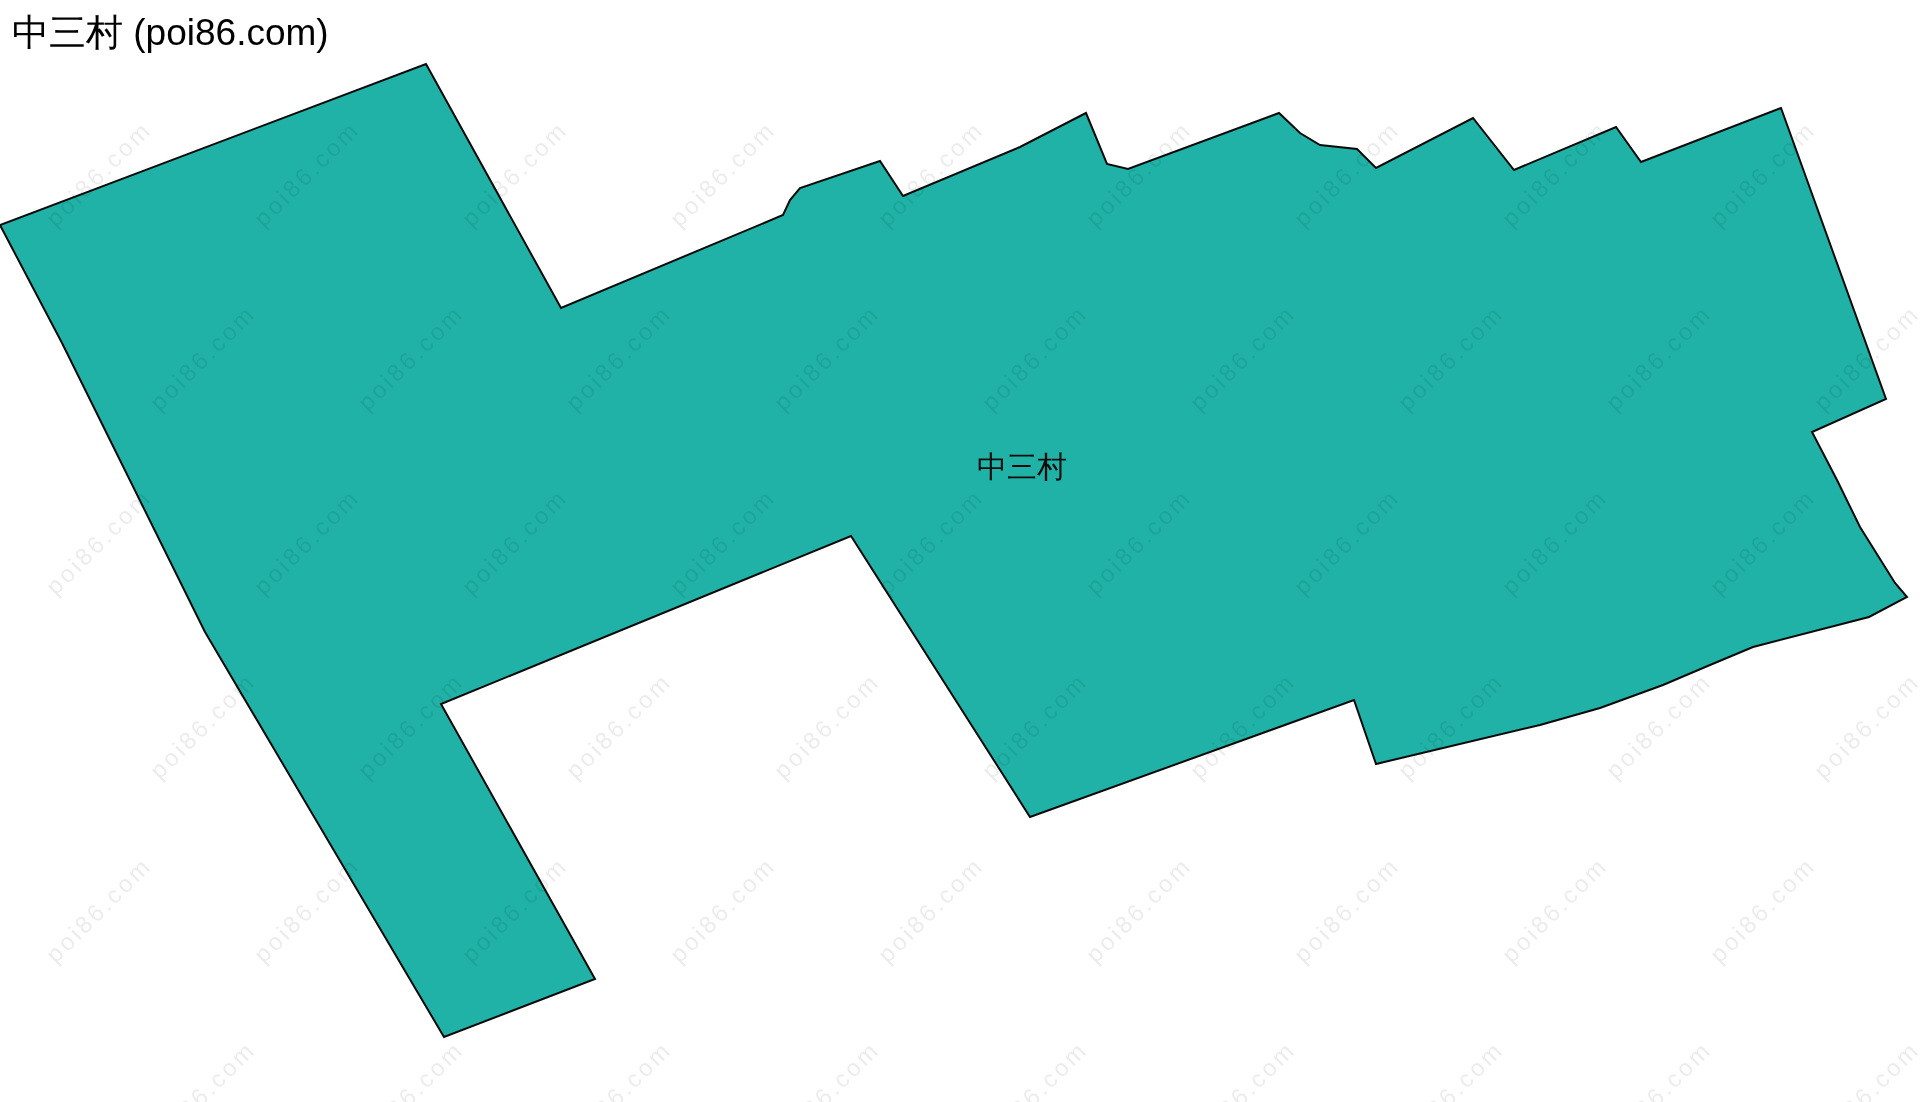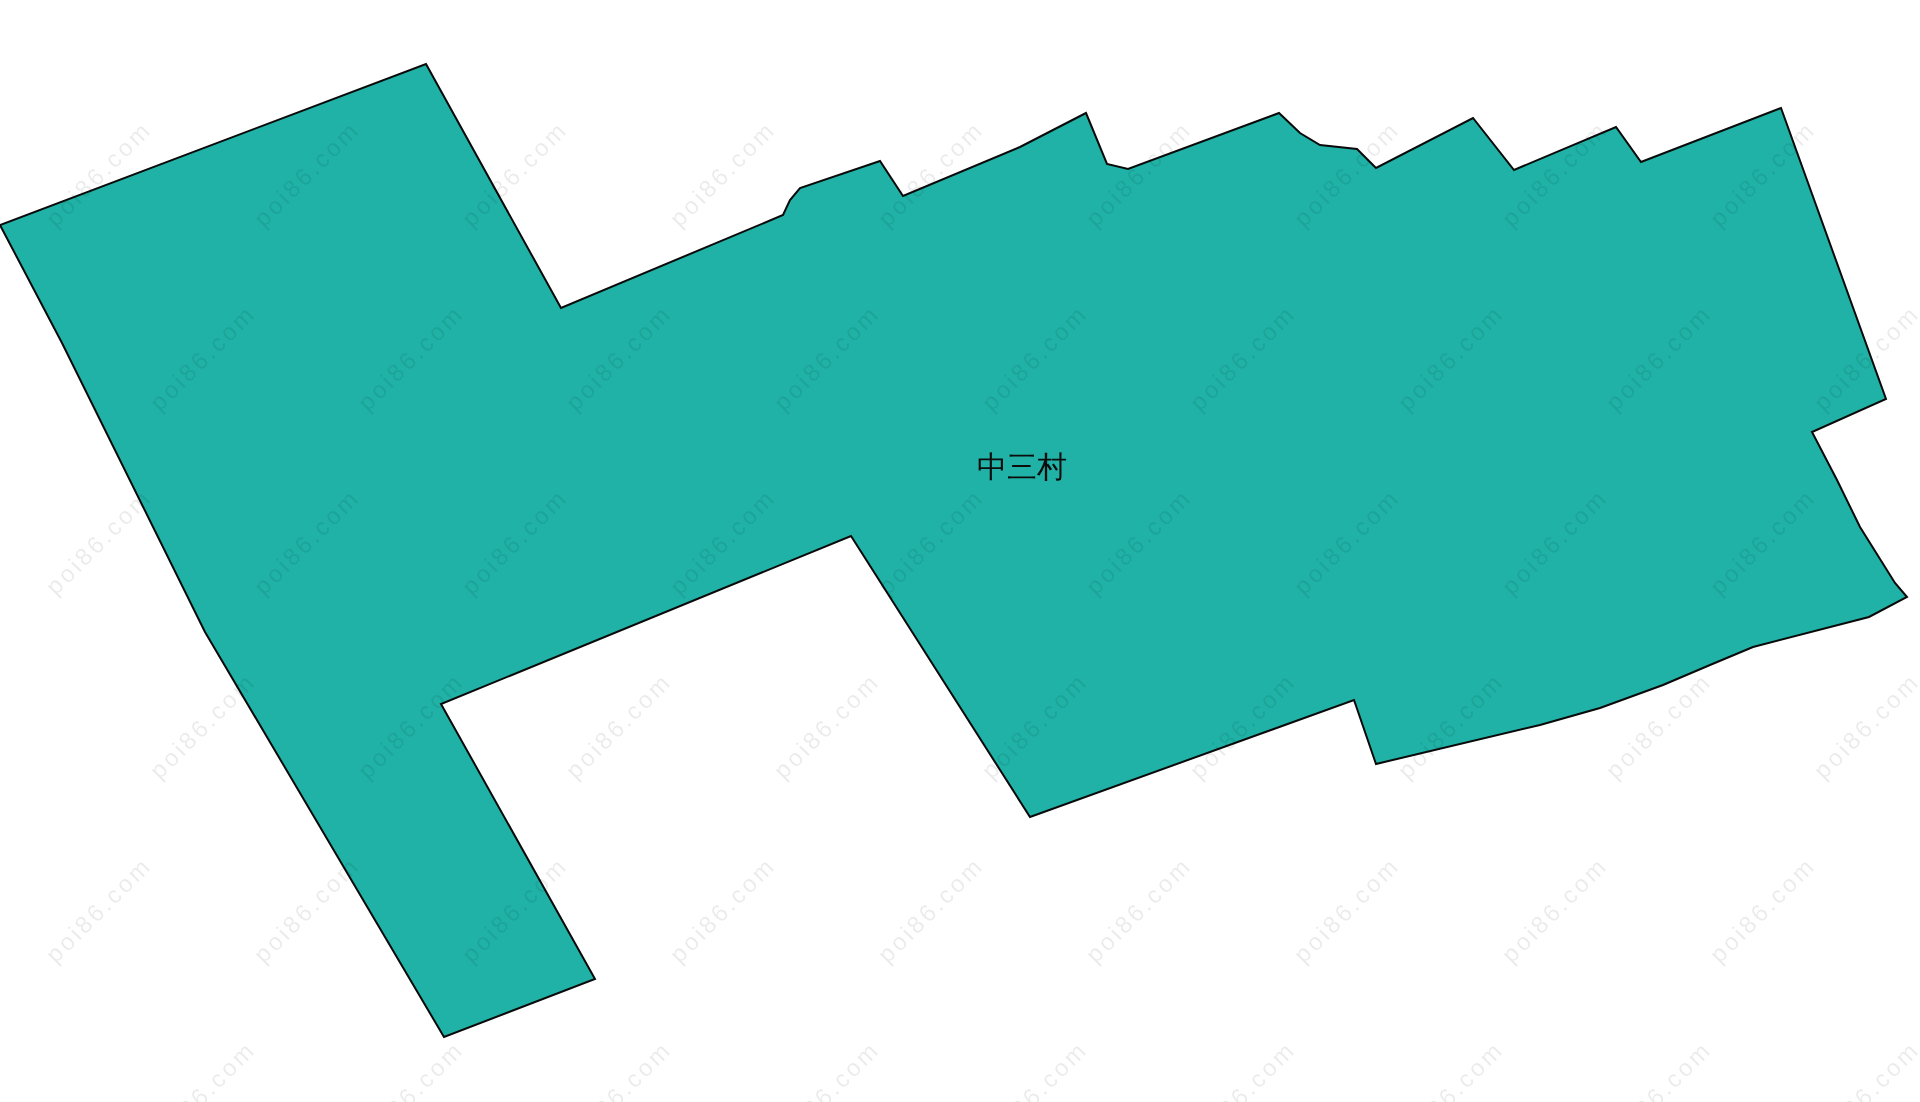--- a/index.html
+++ b/index.html
@@ -120,16 +120,17 @@
       <span class="wm" style="left: 342px; top: 1080px; color: rgba(0, 0, 0, 0.08); font-size: 24px; transform: rotate(-45deg);">poi86.com</span>
       <span class="wm" style="left: 550px; top: 1080px; color: rgba(0, 0, 0, 0.08); font-size: 24px; transform: rotate(-45deg);">poi86.com</span>
       <span class="wm" style="left: 758px; top: 1080px; color: rgba(0, 0, 0, 0.08); font-size: 24px; transform: rotate(-45deg);">poi86.com</span>
       <span class="wm" style="left: 966px; top: 1080px; color: rgba(0, 0, 0, 0.08); font-size: 24px; transform: rotate(-45deg);">poi86.com</span>
       <span class="wm" style="left: 1174px; top: 1080px; color: rgba(0, 0, 0, 0.08); font-size: 24px; transform: rotate(-45deg);">poi86.com</span>
       <span class="wm" style="left: 1382px; top: 1080px; color: rgba(0, 0, 0, 0.08); font-size: 24px; transform: rotate(-45deg);">poi86.com</span>
       <span class="wm" style="left: 1590px; top: 1080px; color: rgba(0, 0, 0, 0.08); font-size: 24px; transform: rotate(-45deg);">poi86.com</span>
       <span class="wm" style="left: 1798px; top: 1080px; color: rgba(0, 0, 0, 0.08); font-size: 24px; transform: rotate(-45deg);">poi86.com</span>
     </div>
 
+  <div id="page-title">中三村 (poi86.com)</div>
 
   <div id="region-label">中三村</div>
 
 </div>
 
 </body></html>

